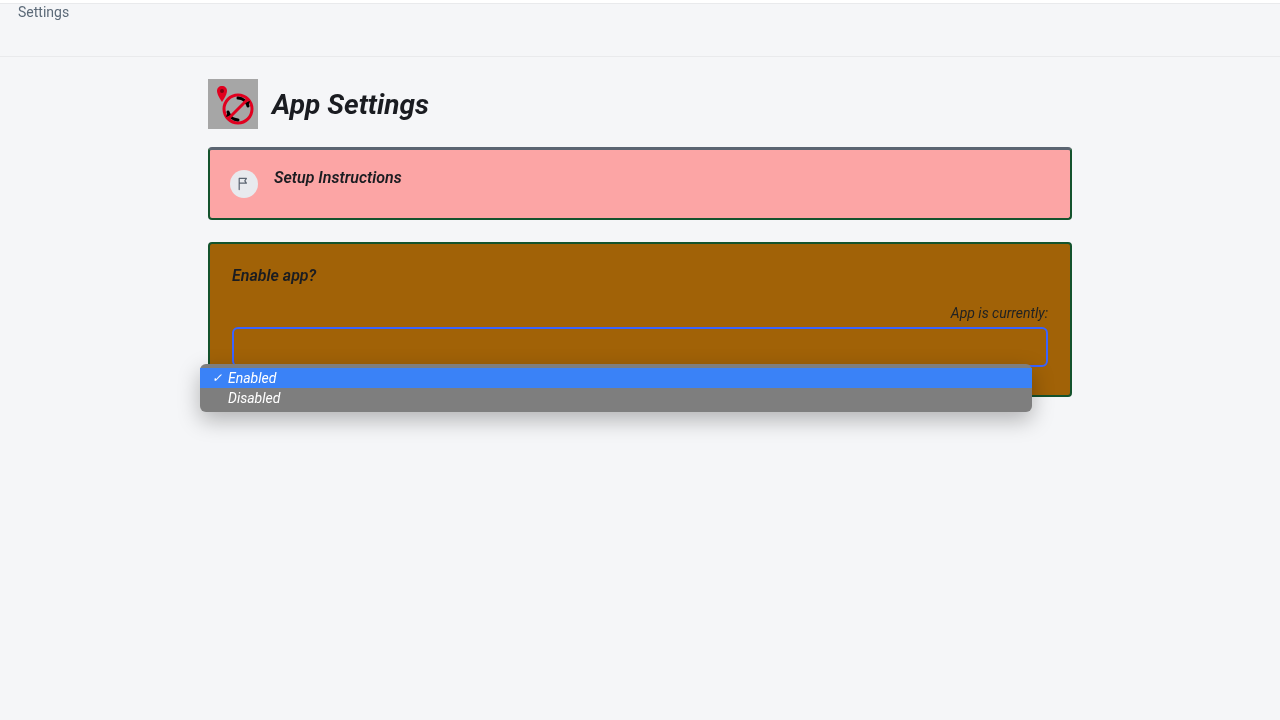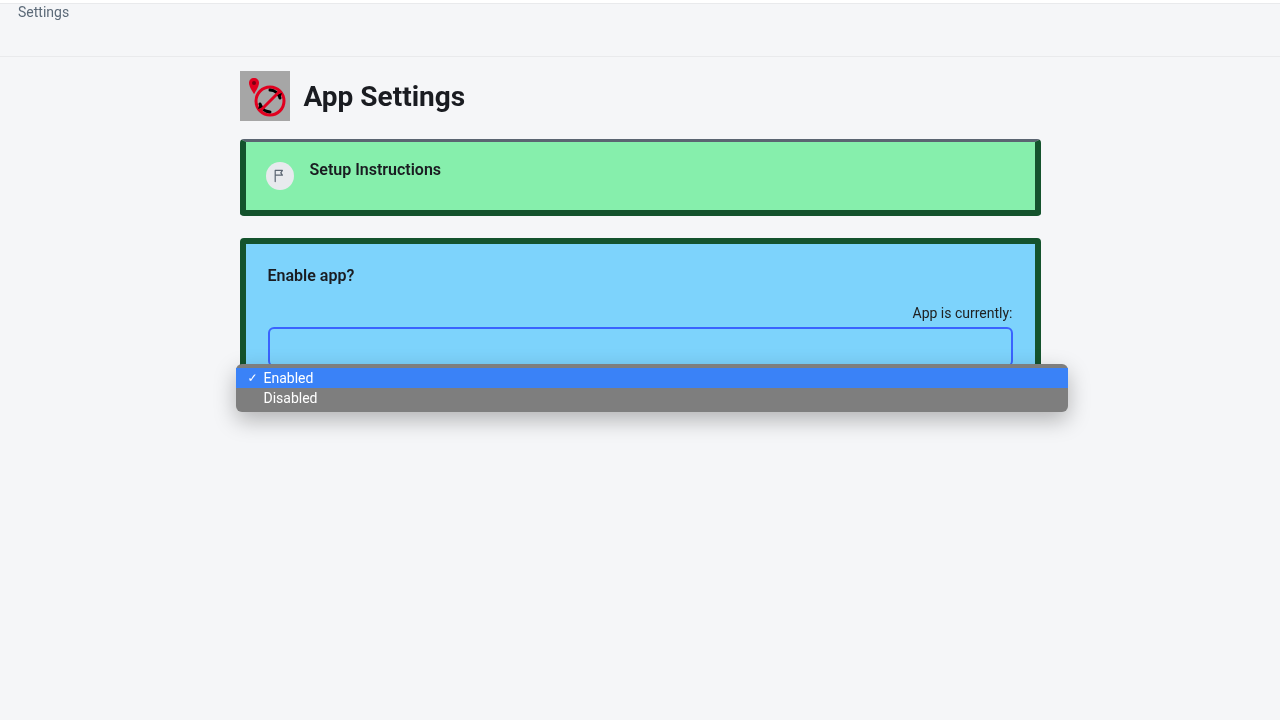--- a/index.html
+++ b/index.html
@@ -20,23 +20,24 @@
     height: 53px;
     border-bottom: 1px solid #e9eaec;
     display: flex;
     padding: 0 18px;
   }
   .breadcrumb-bar span {
     color: #5c6a78;
     font-size: 14px;
   }
   .container {
-    width: 801px;
-    margin: 0 auto;
+    width: 864px;
+    margin: 8px auto;
     padding-top: 14px;
+    font-style: italic;
   }
   .title-row {
     display: flex;
     align-items: center;
     gap: 14px;
     margin-bottom: 18px;
   }
   .app-icon {
     width: 50px;
     height: 50px;
@@ -46,26 +47,26 @@
     align-items: center;
     justify-content: center;
   }
   .app-icon svg { width: 44px; height: 44px; }
   .page-title {
     font-size: 28px;
     font-weight: 700;
     color: #1a1c21;
   }
   .card {
-    border: 6px solid #14532d;
+    border: 2px solid #14532d;
     border-radius: 4px;
-    background: #7dd3fc;
+    background: #a16207;
   }
   .setup-card {
-    background: #86efac;
+    background: #fca5a5;
     border-top: 3px solid #5b6572;
     padding: 18px 20px 20px 20px;
     display: flex;
     gap: 16px;
   }
   .setup-icon-wrap {
     width: 28px;
     height: 28px;
     background: #e8eaee;
     border-radius: 50%;

